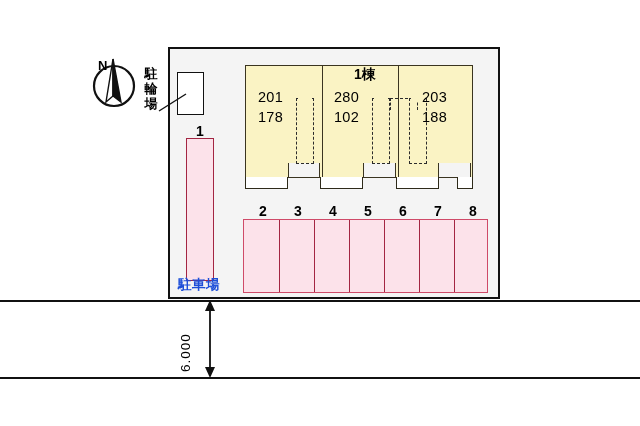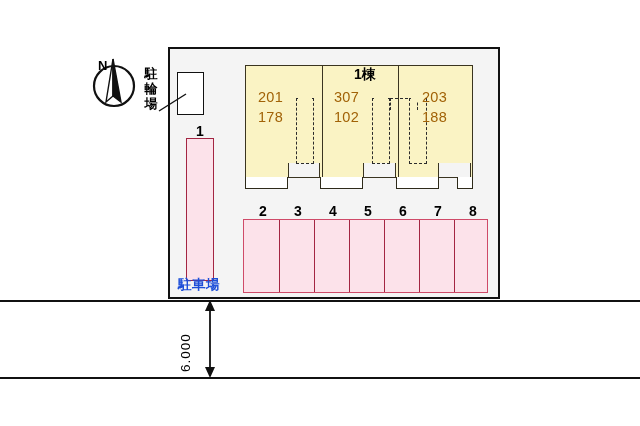--- a/index.html
+++ b/index.html
@@ -94,21 +94,21 @@
     position: absolute;
     font-size: 14px;
     font-weight: bold;
     color: #000;
     white-space: nowrap;
     margin-left: 14px;
   }
   .unit-label {
     position: absolute;
     font-size: 14.5px;
-    color: #a16207;
+    color: #000000;
     white-space: nowrap;
     letter-spacing: 0.3px;
     text-align: right;
   }
 
   
   .stall {
     position: absolute;
     box-sizing: border-box;
     background: #fce2ea;
@@ -253,21 +253,21 @@
   <div class="dashed-shape" style="left:390px; top:98px; width:28px; height:12px; border-bottom:none;"></div>
 
   <div class="dashed-shape" style="left:409px; top:98px; width:18px; height:66px;"></div>
   <div class="dashed-mask" style="left:411px; top:96px; width:14px; height:6px;"></div>
 
   <div class="bldg-title" style="left:340px; top:66px;">1棟</div>
 
   <div class="unit-label" style="left:258px; top:89px;">201</div>
   <div class="unit-label" style="left:258px; top:109px;">178</div>
 
-  <div class="unit-label" style="left:334px; top:89px;">307</div>
+  <div class="unit-label" style="left:334px; top:89px;">280</div>
   <div class="unit-label" style="left:334px; top:109px;">102</div>
 
   <div class="unit-label" style="left:422px; top:89px;">203</div>
   <div class="unit-label" style="left:422px; top:109px;">188</div>
 
   <div class="stall" style="left:186px; top:138px; width:28px; height:143px;"></div>
   <div class="stall-num" style="left:190px; top:123px;">1</div>
 
   <div class="stall-row">
     <div class="stall-sep" style="left:35px;"></div>

